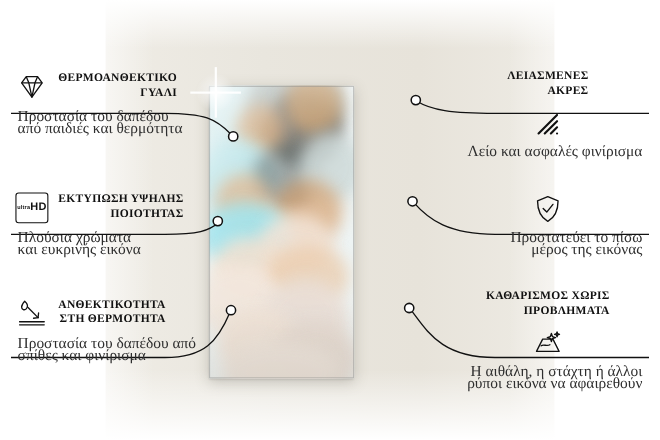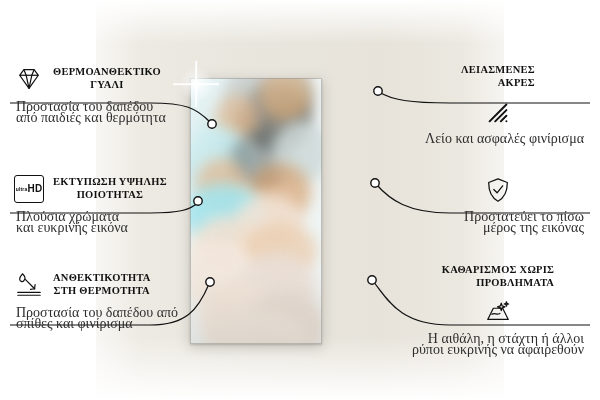--- a/index.html
+++ b/index.html
@@ -60,21 +60,21 @@
   .feat.right{left:410px;text-align:left;}
 
   .feat-head{display:flex;align-items:center;gap:9px;min-height:30px;}
   .feat.left .feat-head{flex-direction:row;justify-content:flex-start;}
   .feat.right .feat-head{flex-direction:column;justify-content:flex-end;}
 
   .feat-title{
     font-size:10.5px;line-height:12.6px;font-weight:700;letter-spacing:.25px;
     color:#111;white-space:pre-line;
   }
-  .feat.left .feat-title{text-align:center;}
+  .feat.left .feat-title{text-align:right;}
   .feat.right .feat-title{text-align:right;}
 
   .feat-desc{
     margin-top:7px;font-size:14px;line-height:11px;color:#2e2e2e;white-space:pre-line;
   }
   .feat.left .feat-desc{text-align:left;padding-left:2px;}
   .feat.right .feat-desc{text-align:right;padding-right:2px;}
 
   .ic{flex:0 0 auto;width:30px;height:28px;position:relative;}
   .ic svg{display:block;width:100%;height:100%;}
@@ -237,16 +237,16 @@
             <g fill="none" stroke="#111" stroke-width="1.3" stroke-linecap="round" stroke-linejoin="round">
           <path d="M11,11 L5,23 L27,23 L21,11 Z"></path>
           <path d="M9.5,17.5 C12,15.5 15,18.5 18,16.5"></path>
           <path d="M19.5,5.5 L20.5,8.5 L23.5,9.5 L20.5,10.5 L19.5,13.5 L18.5,10.5 L15.5,9.5 L18.5,8.5 Z"></path>
           <path d="M25,4 L25.6,5.8 L27.4,6.4 L25.6,7 L25,8.8 L24.4,7 L22.6,6.4 L24.4,5.8 Z"></path>
         </g>
           </svg>
       </span>
     </div>
     <div class="feat-desc">Η αιθάλη, η στάχτη ή άλλοι
-ρύποι ευκρινής να αφαιρεθούν</div>
+ρύποι εικόνα να αφαιρεθούν</div>
   </div>
 
 </div>
 
 </body></html>

